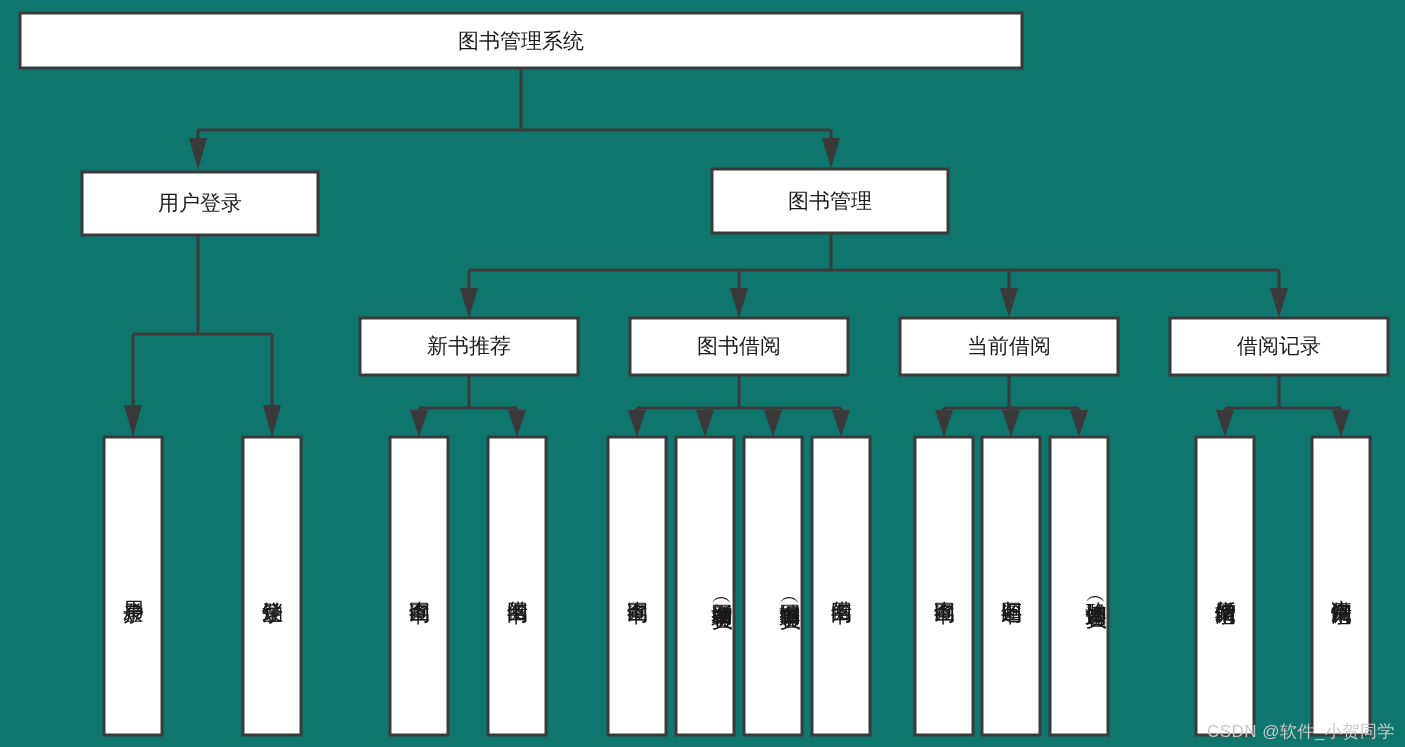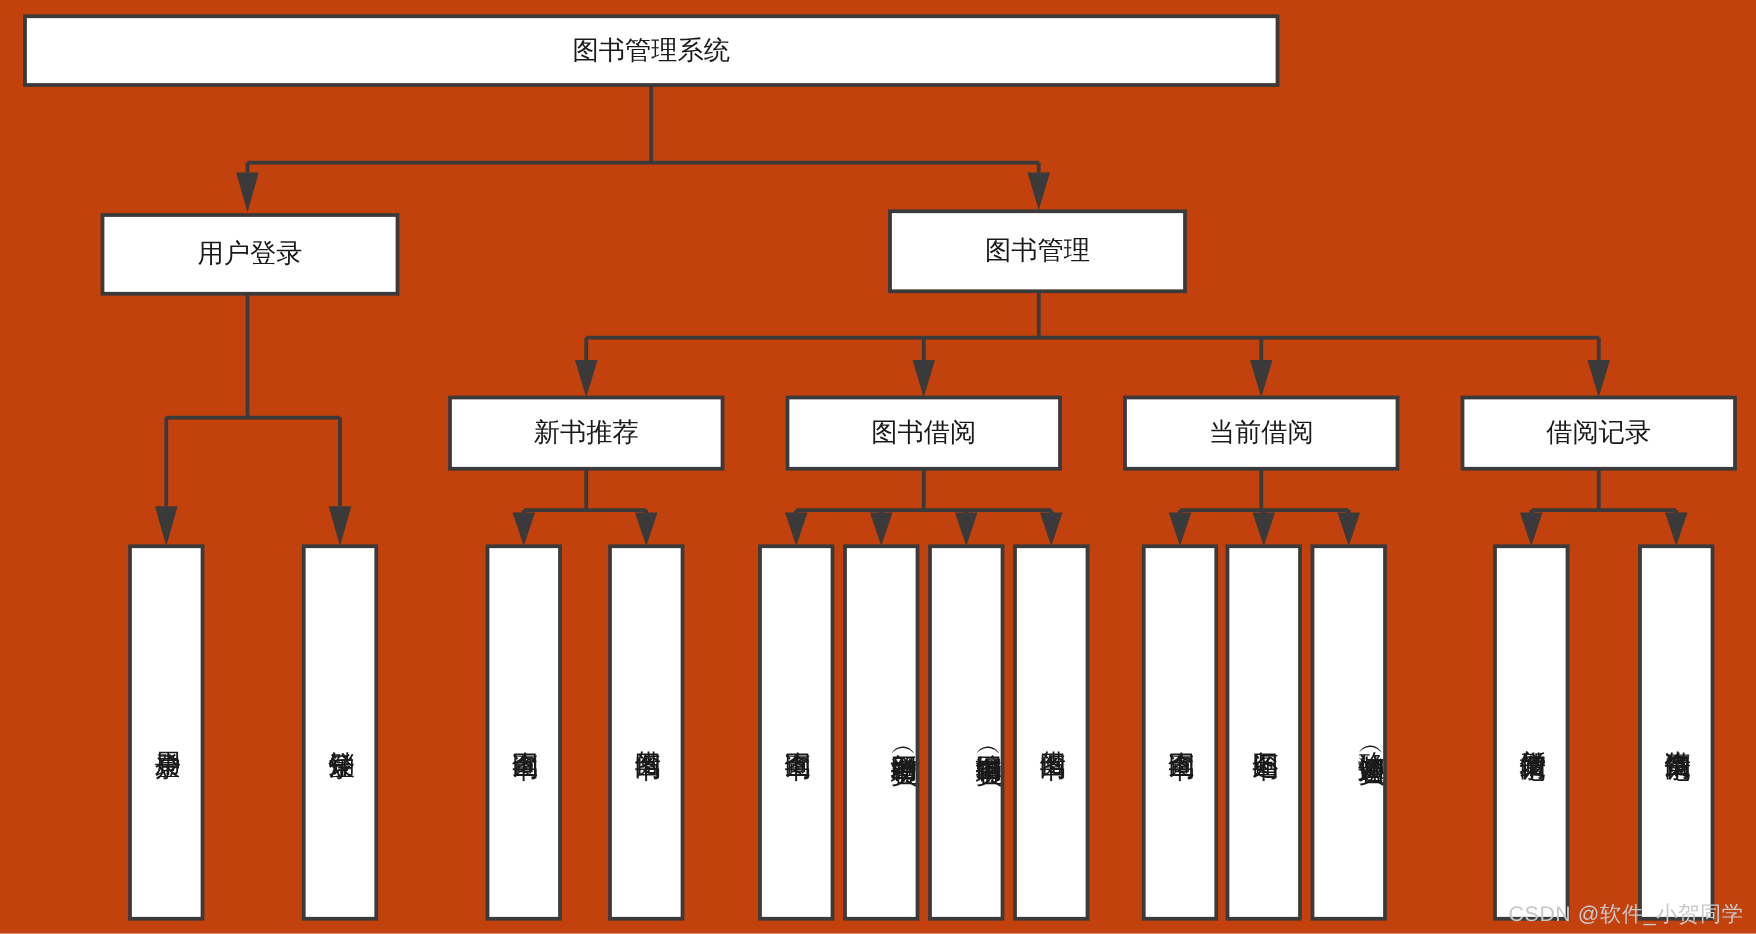--- a/index.html
+++ b/index.html
@@ -8,21 +8,21 @@
     padding: 0;
     background: #ffffff;
   }
   body {
     font-family: "Liberation Sans", "DejaVu Sans", sans-serif;
   }
   #diagram-root {
     position: relative;
     width: 1405px;
     height: 747px;
-    background: #c2410c;
+    background: #0f766e;
     overflow: hidden;
   }
   svg.diagram-canvas {
     position: absolute;
     top: 0;
     left: 0;
     width: 1405px;
     height: 747px;
     display: block;
   }

